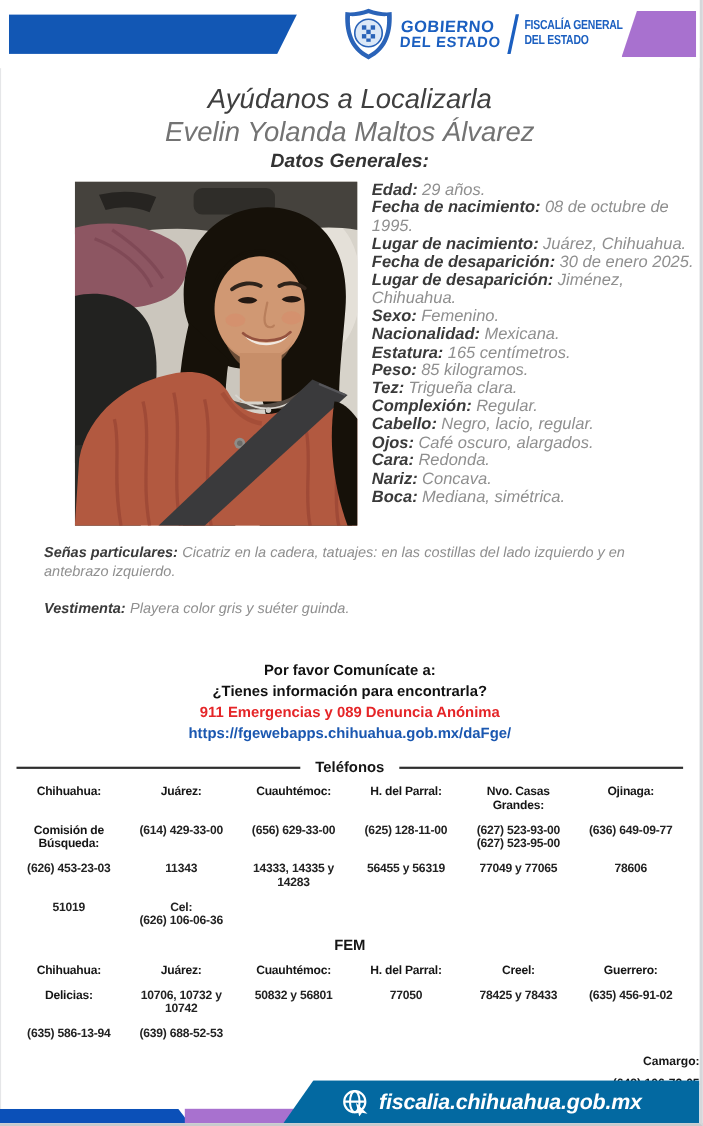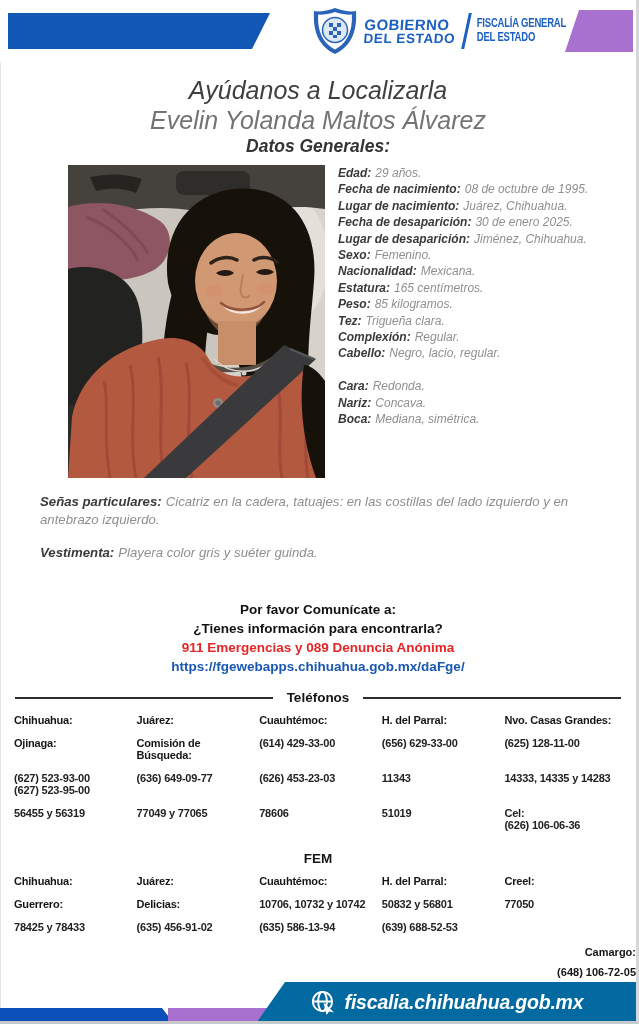--- a/index.html
+++ b/index.html
@@ -23,38 +23,38 @@
   .vsep{width:3px;height:36px;background:#1b5fc0;transform:skewX(-12deg);margin:0 2px;}
   .agency{color:#1b5fc0;font-weight:700;font-size:9.5px;line-height:1.15;letter-spacing:-.2px;transform:scaleY(1.25);}
   
   .titles{margin-top:13px;text-align:center;font-style:italic;}
   .title1{font-size:25px;color:#3f3f3f;line-height:30px;}
   .pname{font-size:25px;color:#737373;line-height:30px;}
   .datos{font-size:17.5px;font-weight:700;color:#333;line-height:23px;}
   
   .content-row{display:flex;margin:7px 0 0 68px;gap:13px;}
   .photo{width:257px;height:313px;flex:0 0 auto;display:block;}
-  .fields{width:296px;font-style:italic;font-size:12px;line-height:16.4px;}
+  .fields{width:296px;font-style:italic;font-size:15px;line-height:16.4px;}
   .field b{color:#3a3a3a;margin-right:4px;}
   .field span{color:#8f8f8f;}
   
   .notes{margin:15px 40px 0 40px;font-style:italic;font-size:13.2px;line-height:18px;}
   .note{margin-bottom:15px;}
   .note b{color:#3a3a3a;margin-right:4px;}
   .note span{color:#8f8f8f;}
   
   .contact{margin-top:38px;text-align:center;font-weight:700;font-size:13.5px;line-height:19px;color:#111;}
   .contact .red{color:#e52528;}
   .contact .blue{color:#1a57b0;text-decoration:none;cursor:pointer;}
   
   .divider{display:flex;align-items:center;width:606px;margin:14px auto 0;}
   .divider .line{flex:1;height:2px;background:#2e2e2e;}
   .divider .cap{margin:0 14px;font-weight:700;font-size:13.5px;color:#151515;}
-  .grid{display:grid;grid-template-columns:repeat(5,1fr);column-gap:5px;row-gap:11px;
-    width:608px;margin:9px auto 0;}
+  .grid{display:grid;grid-template-columns:repeat(6,1fr);column-gap:5px;row-gap:11px;
+    width:608px;margin:9px auto 0;text-align:center;}
   .cell{font-size:11px;letter-spacing:-.2px;white-space:pre-line;color:#222;font-weight:700;}
   .cell.hdr{color:#161616;}
   .fem-title{margin-top:9px;text-align:center;font-weight:700;font-size:13.5px;color:#151515;}
   .camargo{margin-top:9px;text-align:center;}
   .camargo div{font-size:11px;font-weight:700;color:#161616;line-height:20px;text-align:right;}
   
   .footer-navy{position:absolute;left:257px;top:982px;width:379px;height:40px;background:#0369a1;
     clip-path:polygon(28px 0,100% 0,100% 100%,0 100%);
     display:flex;align-items:center;justify-content:center;gap:9px;}
   .website{color:#fff;font-weight:700;font-style:italic;font-size:19.5px;letter-spacing:-.2px;cursor:pointer;}
@@ -159,21 +159,21 @@
       <span class="field"><b>Lugar de nacimiento:</b><span>Juárez, Chihuahua.</span></span><br>
       <span class="field"><b>Fecha de desaparición:</b><span>30 de enero 2025.</span></span><br>
       <span class="field"><b>Lugar de desaparición:</b><span>Jiménez, Chihuahua.</span></span><br>
       <span class="field"><b>Sexo:</b><span>Femenino.</span></span><br>
       <span class="field"><b>Nacionalidad:</b><span>Mexicana.</span></span><br>
       <span class="field"><b>Estatura:</b><span>165 centímetros.</span></span><br>
       <span class="field"><b>Peso:</b><span>85 kilogramos.</span></span><br>
       <span class="field"><b>Tez:</b><span>Trigueña clara.</span></span><br>
       <span class="field"><b>Complexión:</b><span>Regular.</span></span><br>
       <span class="field"><b>Cabello:</b><span>Negro, lacio, regular.</span></span><br>
-      <br>
+      <span class="field"><b>Ojos:</b><span>Café oscuro, alargados.</span></span><br>
       <span class="field"><b>Cara:</b><span>Redonda.</span></span><br>
       <span class="field"><b>Nariz:</b><span>Concava.</span></span><br>
       <span class="field"><b>Boca:</b><span>Mediana, simétrica.</span></span>
     </div>
   </div>
 
   <div class="notes">
     <div class="note"><b>Señas particulares:</b><span>Cicatriz en la cadera, tatuajes: en las costillas del lado izquierdo y en antebrazo izquierdo.</span></div>
     <div class="note"><b>Vestimenta:</b><span>Playera color gris y suéter guinda.</span></div>
   </div>

